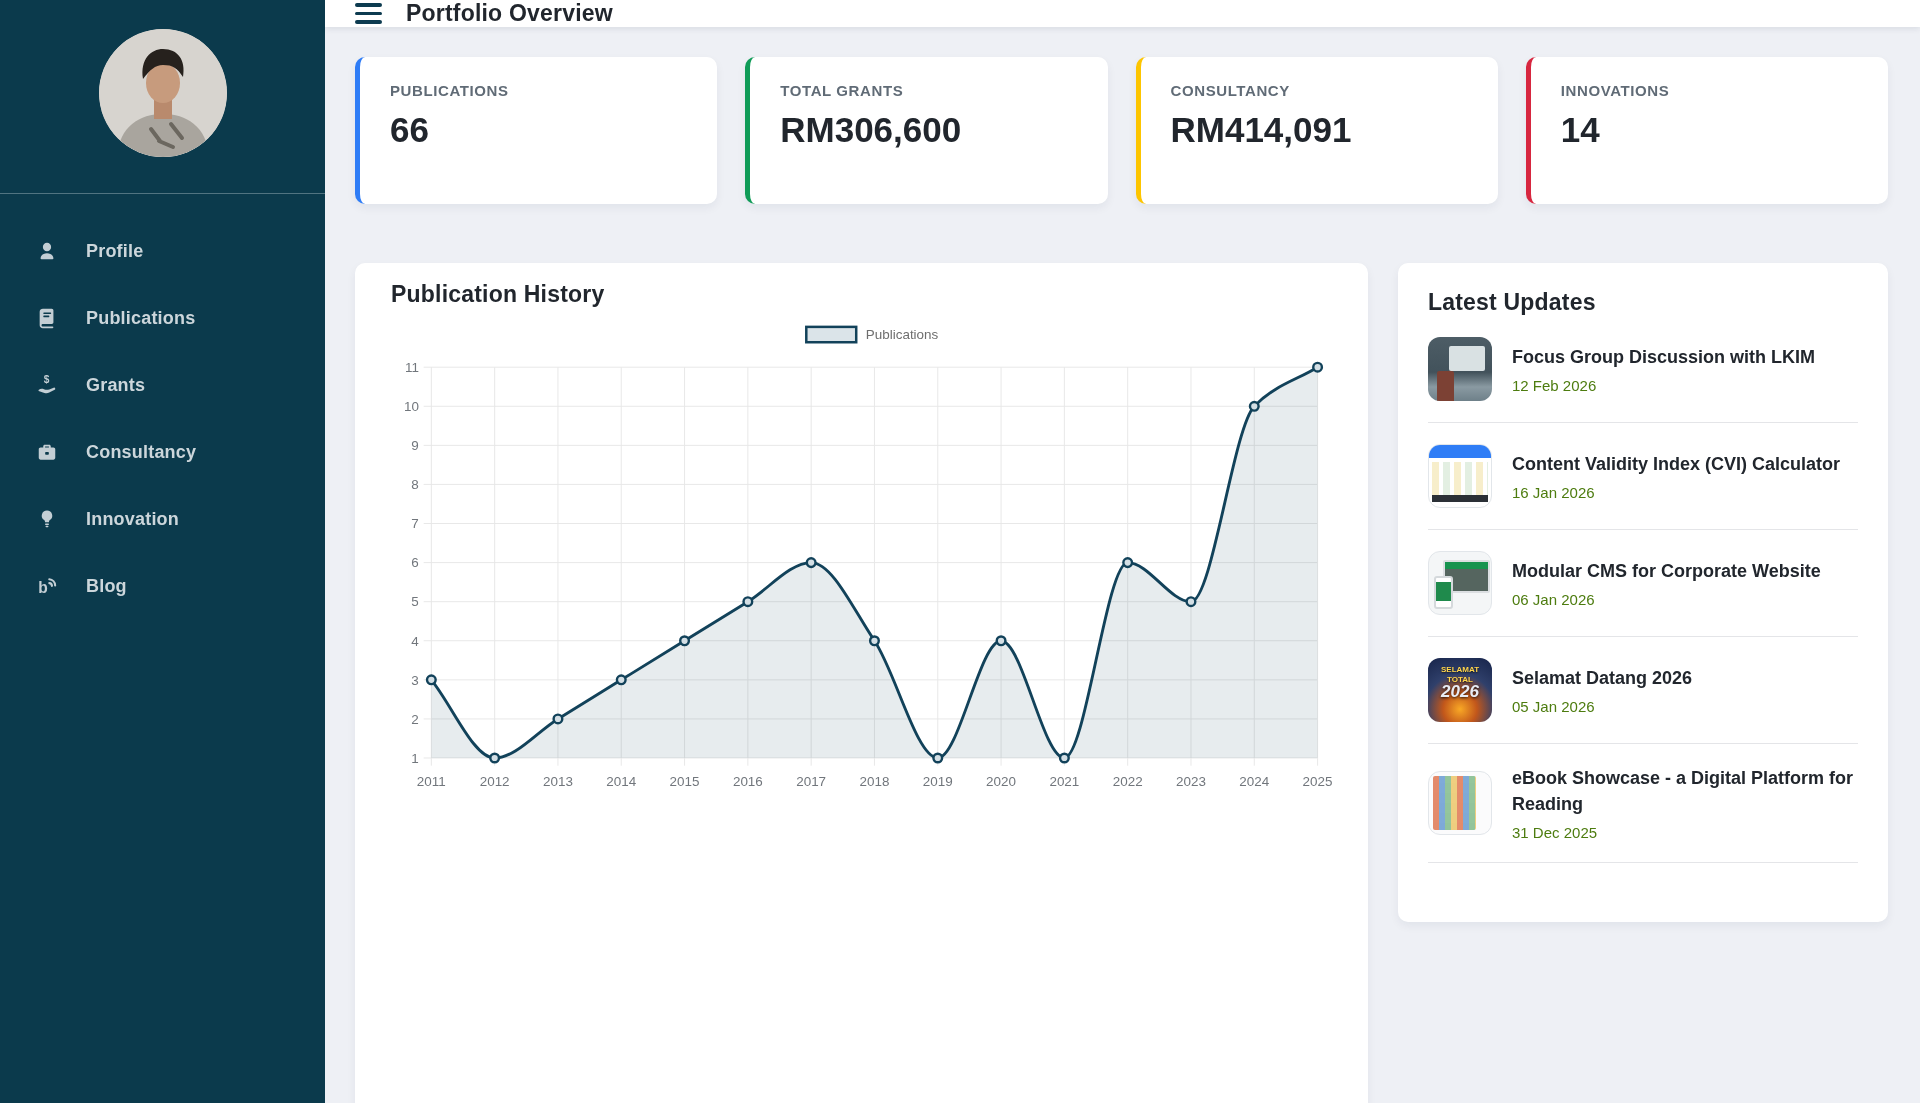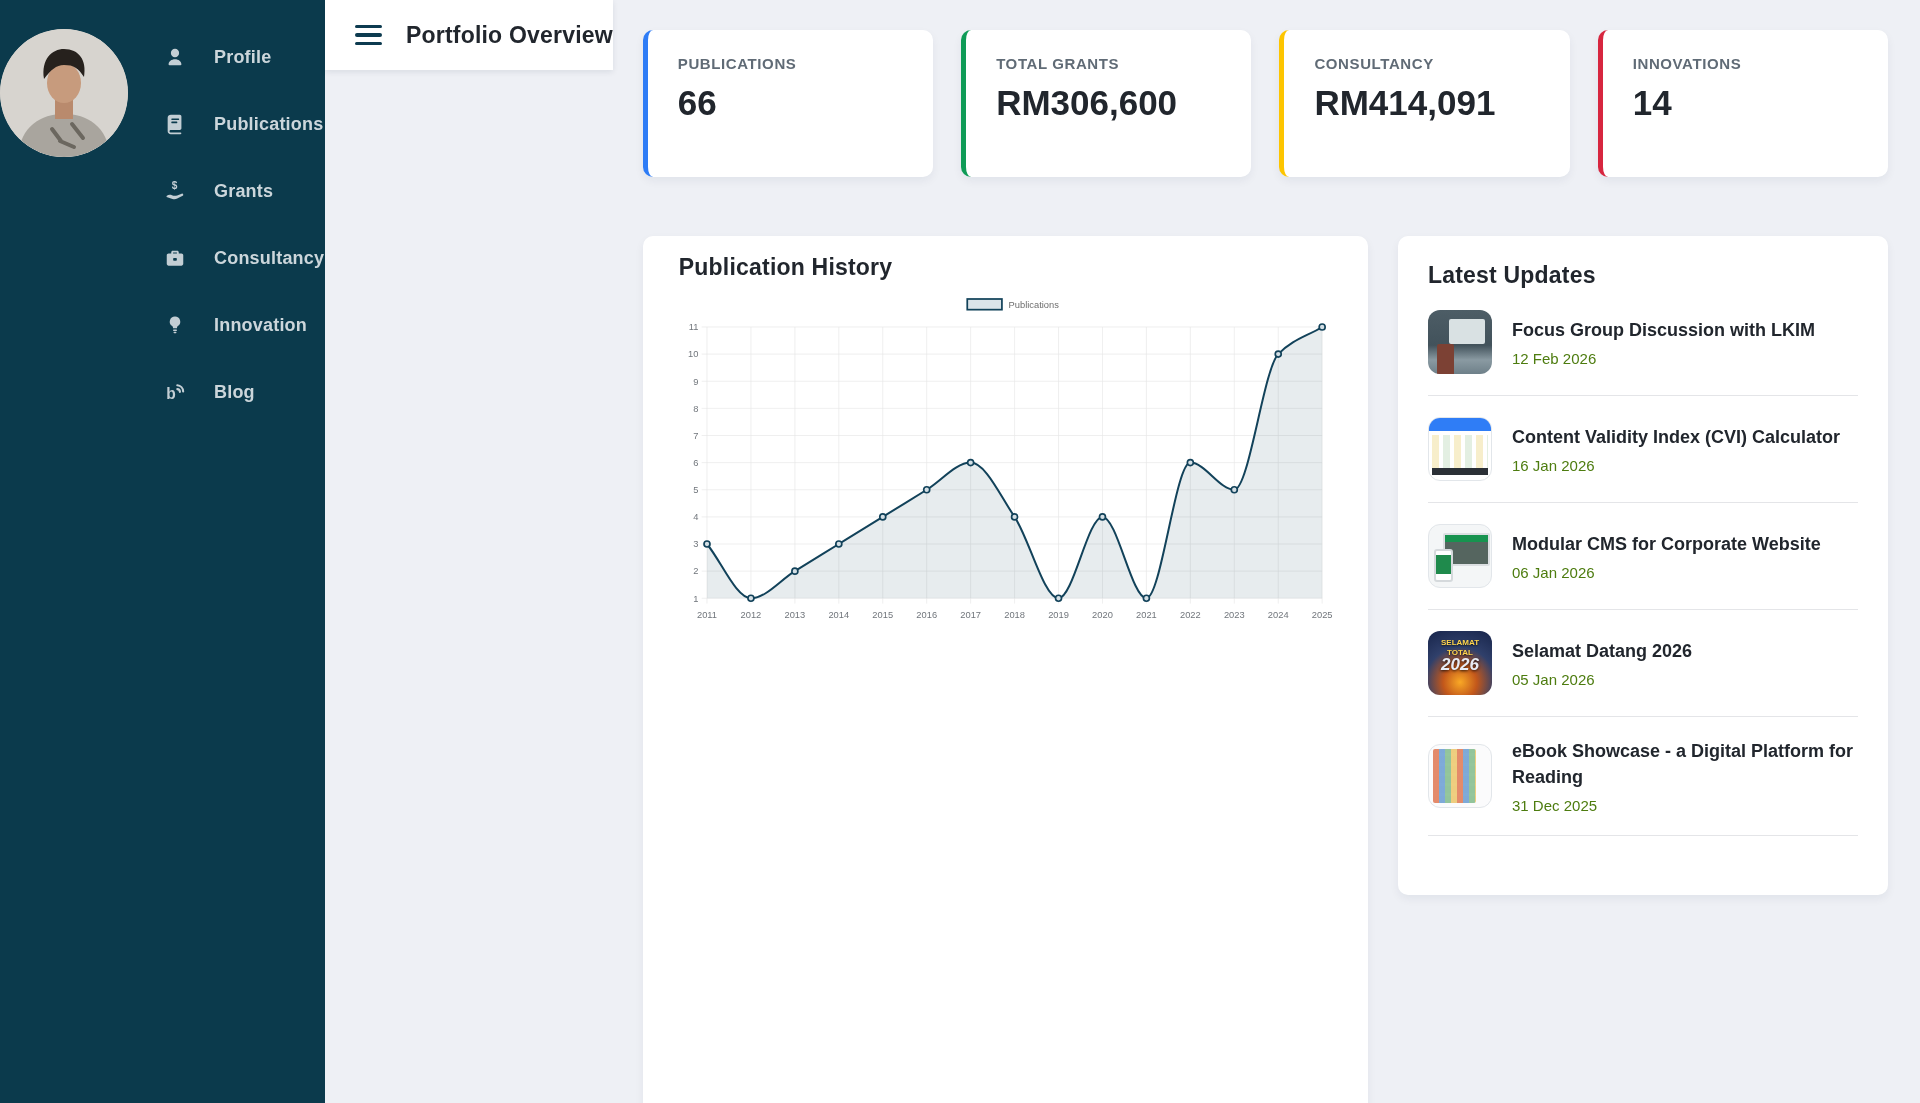--- a/index.html
+++ b/index.html
@@ -5,33 +5,33 @@
   :root{
     --sidebar-bg:#0b3a4c; --sidebar-text:#ccd6db; --page-bg:#eef0f5;
     --heading:#21262d; --muted:#6a737d;
   }
   *{box-sizing:border-box}
   html,body{margin:0;padding:0}
   body{width:1920px;height:1103px;overflow:hidden;font-family:"Liberation Sans",sans-serif;background:var(--page-bg)}
   .app{display:flex;width:100%;height:100%}
 
   
-  .sidebar{width:325px;min-width:325px;background:var(--sidebar-bg);display:flex;flex-direction:row}
+  .sidebar{width:325px;min-width:325px;background:var(--sidebar-bg);display:flex;flex-direction:column}
   .sidebar-top{height:193px;display:flex;justify-content:center;align-items:flex-start;padding-top:29px}
   .avatar{width:128px;height:128px;border-radius:50%;overflow:hidden;background:#d7d4cf}
   .avatar svg{display:block;width:100%;height:100%}
   .sidebar-divider{height:1px;background:rgba(197,209,216,.38)}
   .nav{padding-top:30px}
   .nav-item{display:flex;align-items:center;height:54px;margin-bottom:13px;padding-left:36px;color:var(--sidebar-text);cursor:pointer}
   .nav-item .icon{width:22px;height:22px;margin-right:28px;display:flex;align-items:center;justify-content:center;color:#c3ced4}
   .nav-item .icon svg{width:22px;height:22px}
   .nav-item .label{font-size:18px;font-weight:700;letter-spacing:.2px}
 
   
-  .main{flex:1;display:flex;flex-direction:row;min-width:0}
+  .main{flex:1;display:flex;flex-direction:column;min-width:0}
   .topbar{height:70px;background:#fff;display:flex;align-items:center;padding-left:30px;box-shadow:0 2px 6px rgba(16,34,51,.09);position:relative;z-index:2}
   .hamburger{width:27px;display:flex;flex-direction:column;gap:5px;background:none;border:none;cursor:pointer;padding:0}
   .hamburger i{display:block;height:3.5px;background:#0d3b50;border-radius:2px}
   .page-title{font-size:23px;font-weight:700;color:var(--heading);margin:0 0 0 24px;letter-spacing:.2px}
   .content{padding:30px 32px 0 30px;flex:1}
 
   
   .stats-row{display:flex;gap:28px}
   .stat-card{flex:1;background:#fff;border-radius:10px;border-left:5px solid #ccc;padding:25px 30px;height:147px;box-shadow:0 4px 10px rgba(25,42,70,.06)}
   .stat-label{font-size:15px;font-weight:700;color:#606b76;letter-spacing:.6px}

